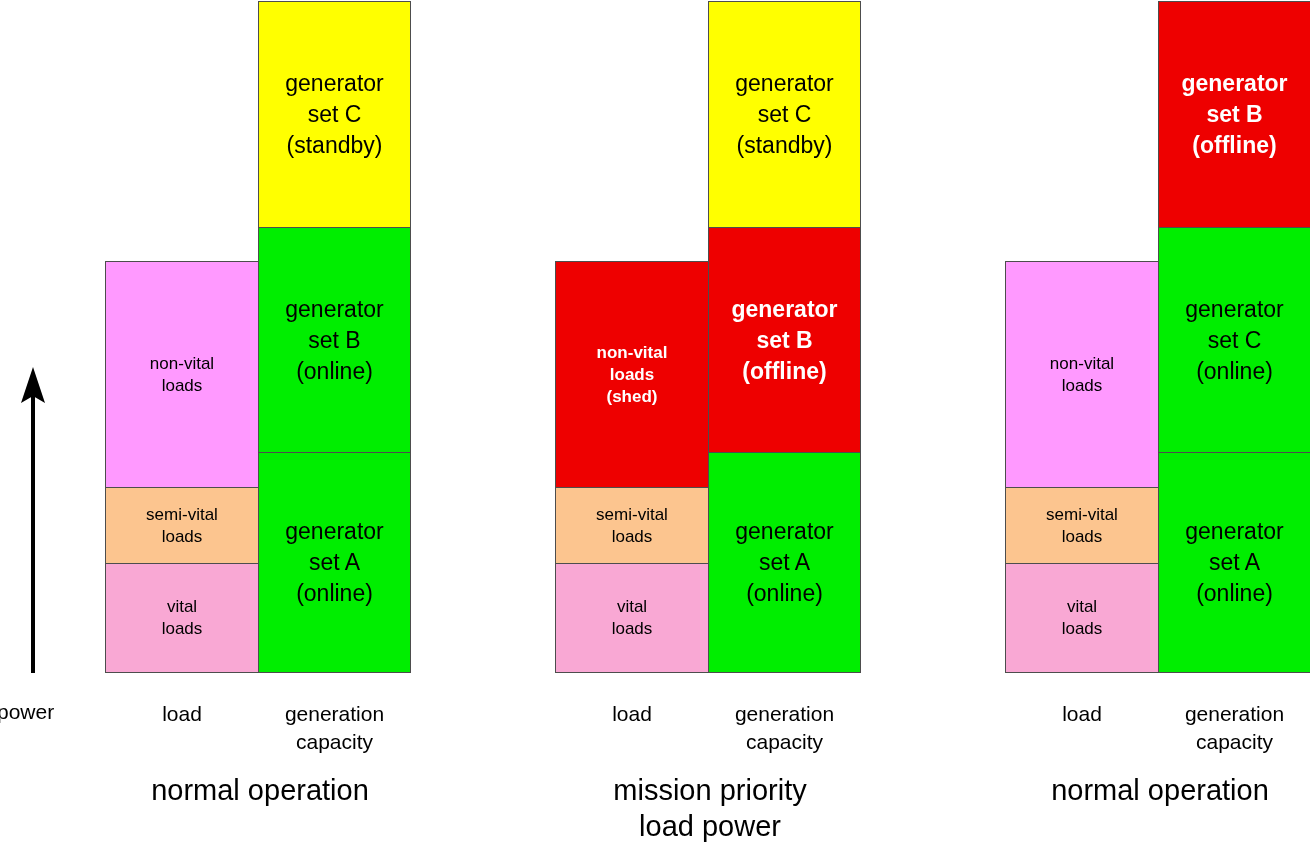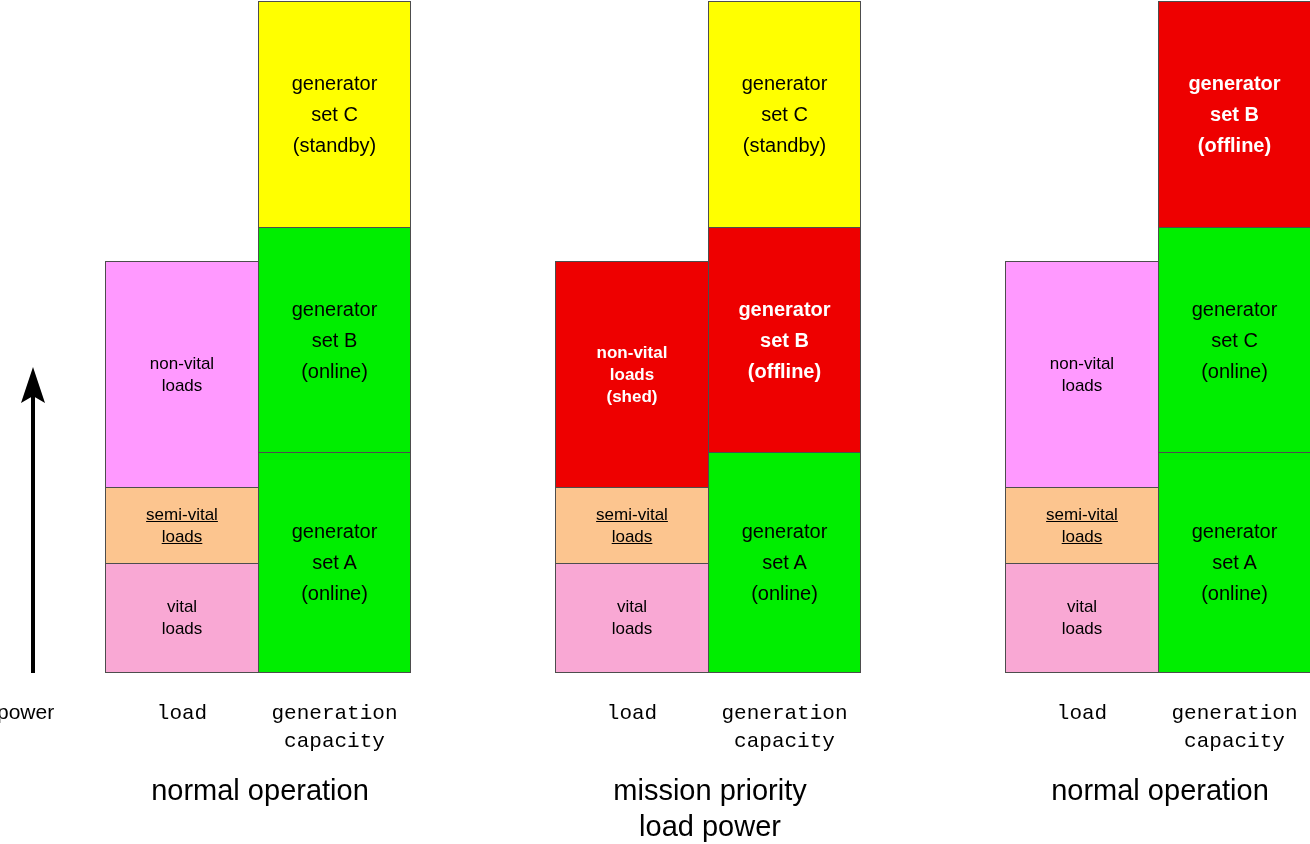--- a/index.html
+++ b/index.html
@@ -60,42 +60,41 @@
     white-space: pre-line;
     padding: 0 2px;
   }
 
   
   .t-small .seg-text {
     font-size: 17px;
     line-height: 22px;
   }
   .t-big .seg-text {
-    font-size: 20px;
+    font-size: 23px;
     line-height: 31px;
   }
   .bold .seg-text { font-weight: bold; }
   .white .seg-text { color: #ffffff; }
 
   
   .c-yellow  { background: #ffff00; }
   .c-green   { background: #00ee00; }
   .c-red     { background: #ee0000; }
   .c-pink    { background: #ff99ff; }
-  .c-orange  { background: #fcc58f; text-decoration: underline; }
+  .c-orange  { background: #fcc58f; }
   .c-teal    { background: #f9a8d4; }
 
   
   .col-caption {
     position: absolute;
     font-size: 21px;
     line-height: 28px;
     text-align: center;
     white-space: pre-line;
-    font-family: Liberation Mono, monospace;
   }
   .panel-caption {
     position: absolute;
     font-size: 29px;
     line-height: 36px;
     font-weight: normal;
     text-align: center;
     white-space: pre-line;
   }
 </style>

